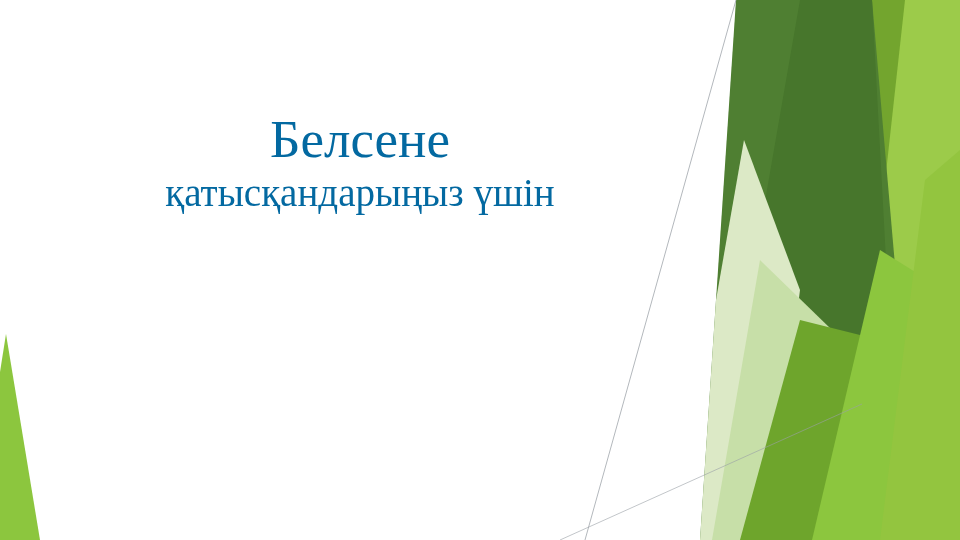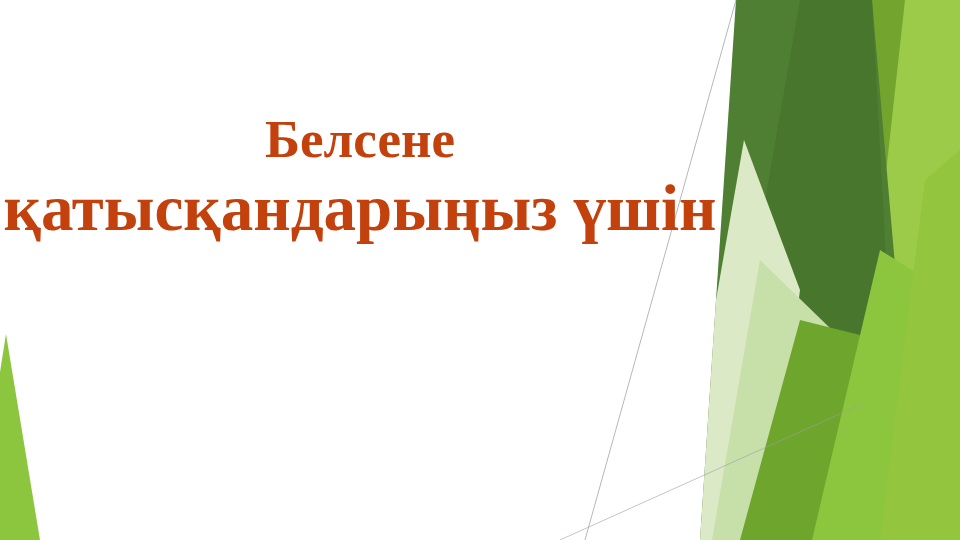--- a/index.html
+++ b/index.html
@@ -27,28 +27,28 @@
     position: absolute;
     left: 0px;
     top: 108px;
     width: 720px;
     text-align: center;
     line-height: 1.17;
   }
   .title-line {
     display: block;
     font-family: "Liberation Serif", "DejaVu Serif", serif;
-    font-weight: bold;
+    font-weight: normal;
     font-size: 53px;
-    color: #c2410c;
+    color: #0369a1;
     letter-spacing: 0px;
     white-space: nowrap;
   }
   .title-line.wide {
-    font-size: 65px;
+    font-size: 39px;
   }
 </style>
 </head>
 <body>
 
 <div id="slide">
 
   <svg id="decor-left" viewBox="0 0 960 540" preserveAspectRatio="none">
     <polygon points="6,334 40,540 0,540 0,372" fill="#8CC63E"></polygon>
   </svg>

